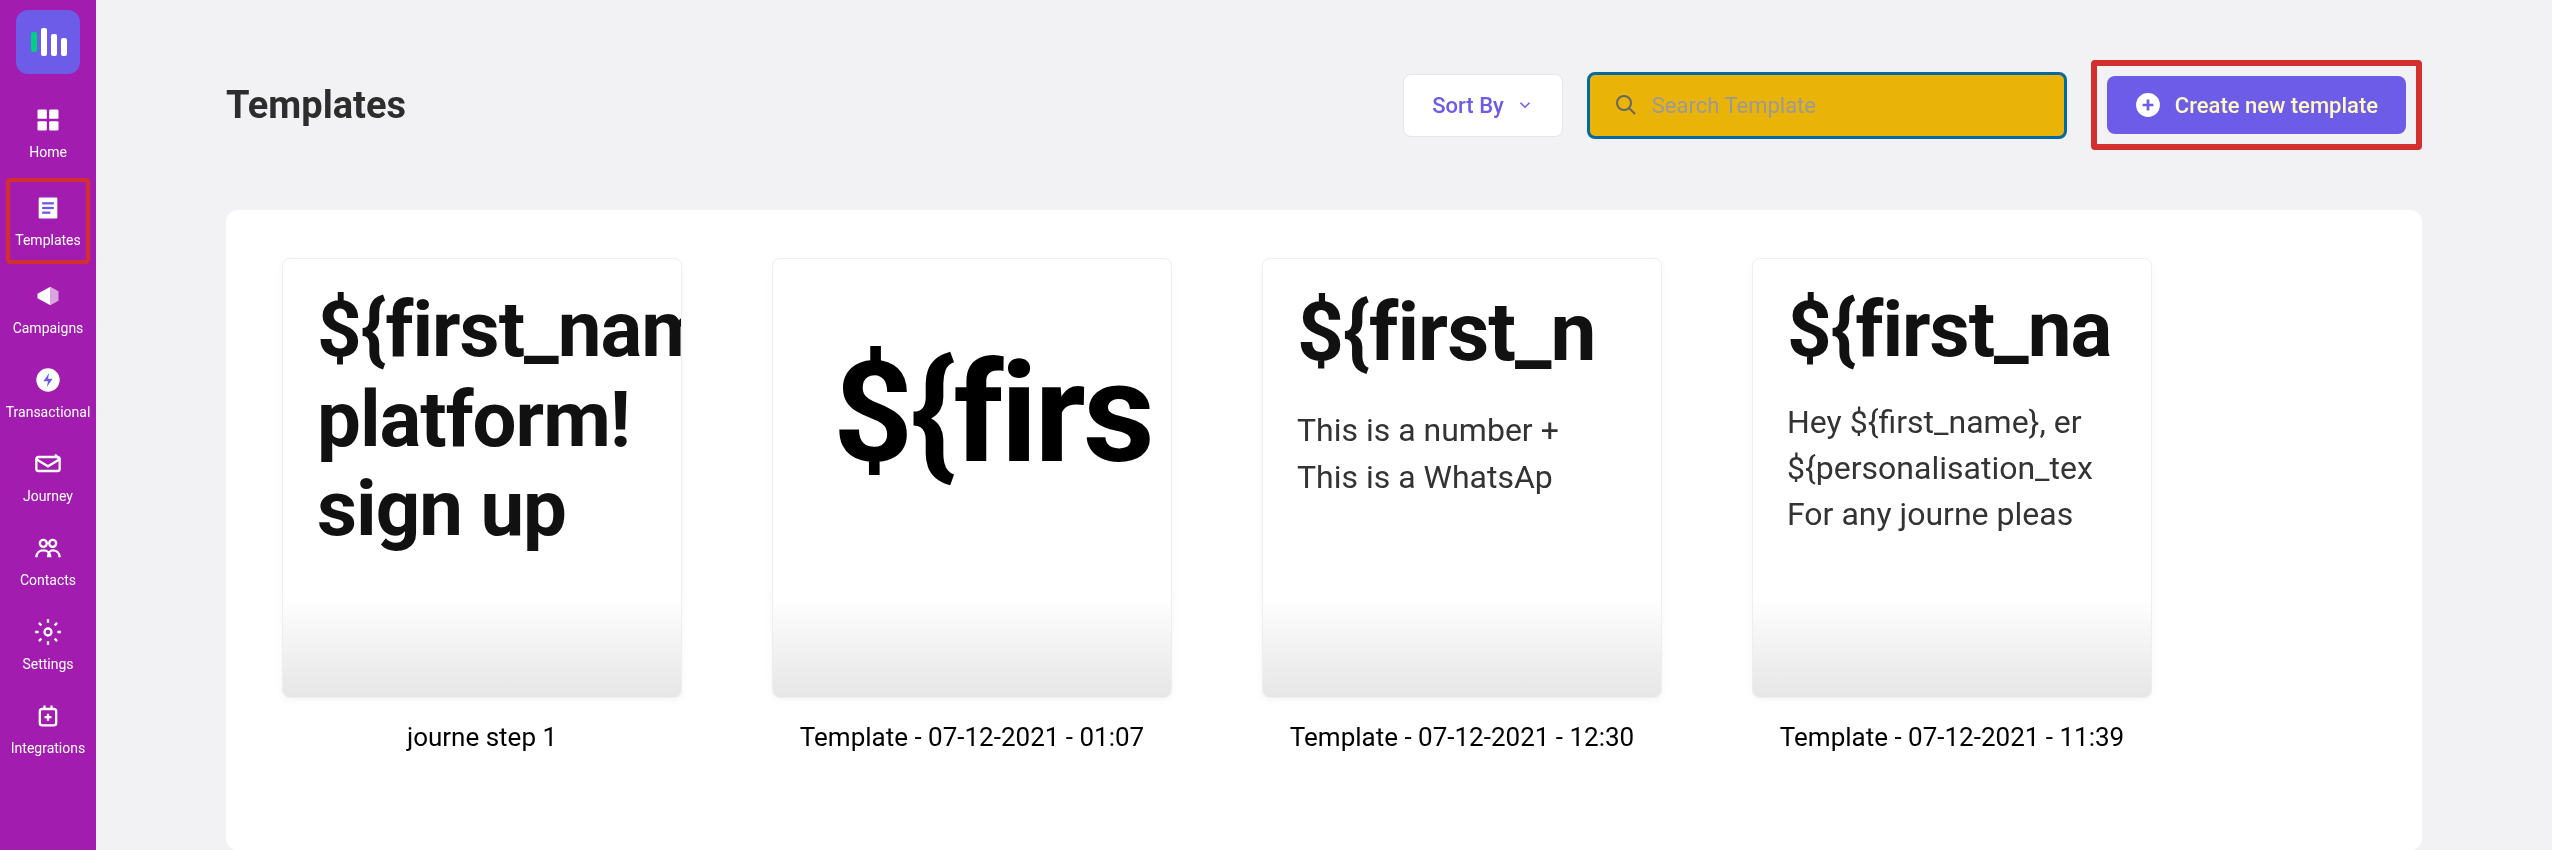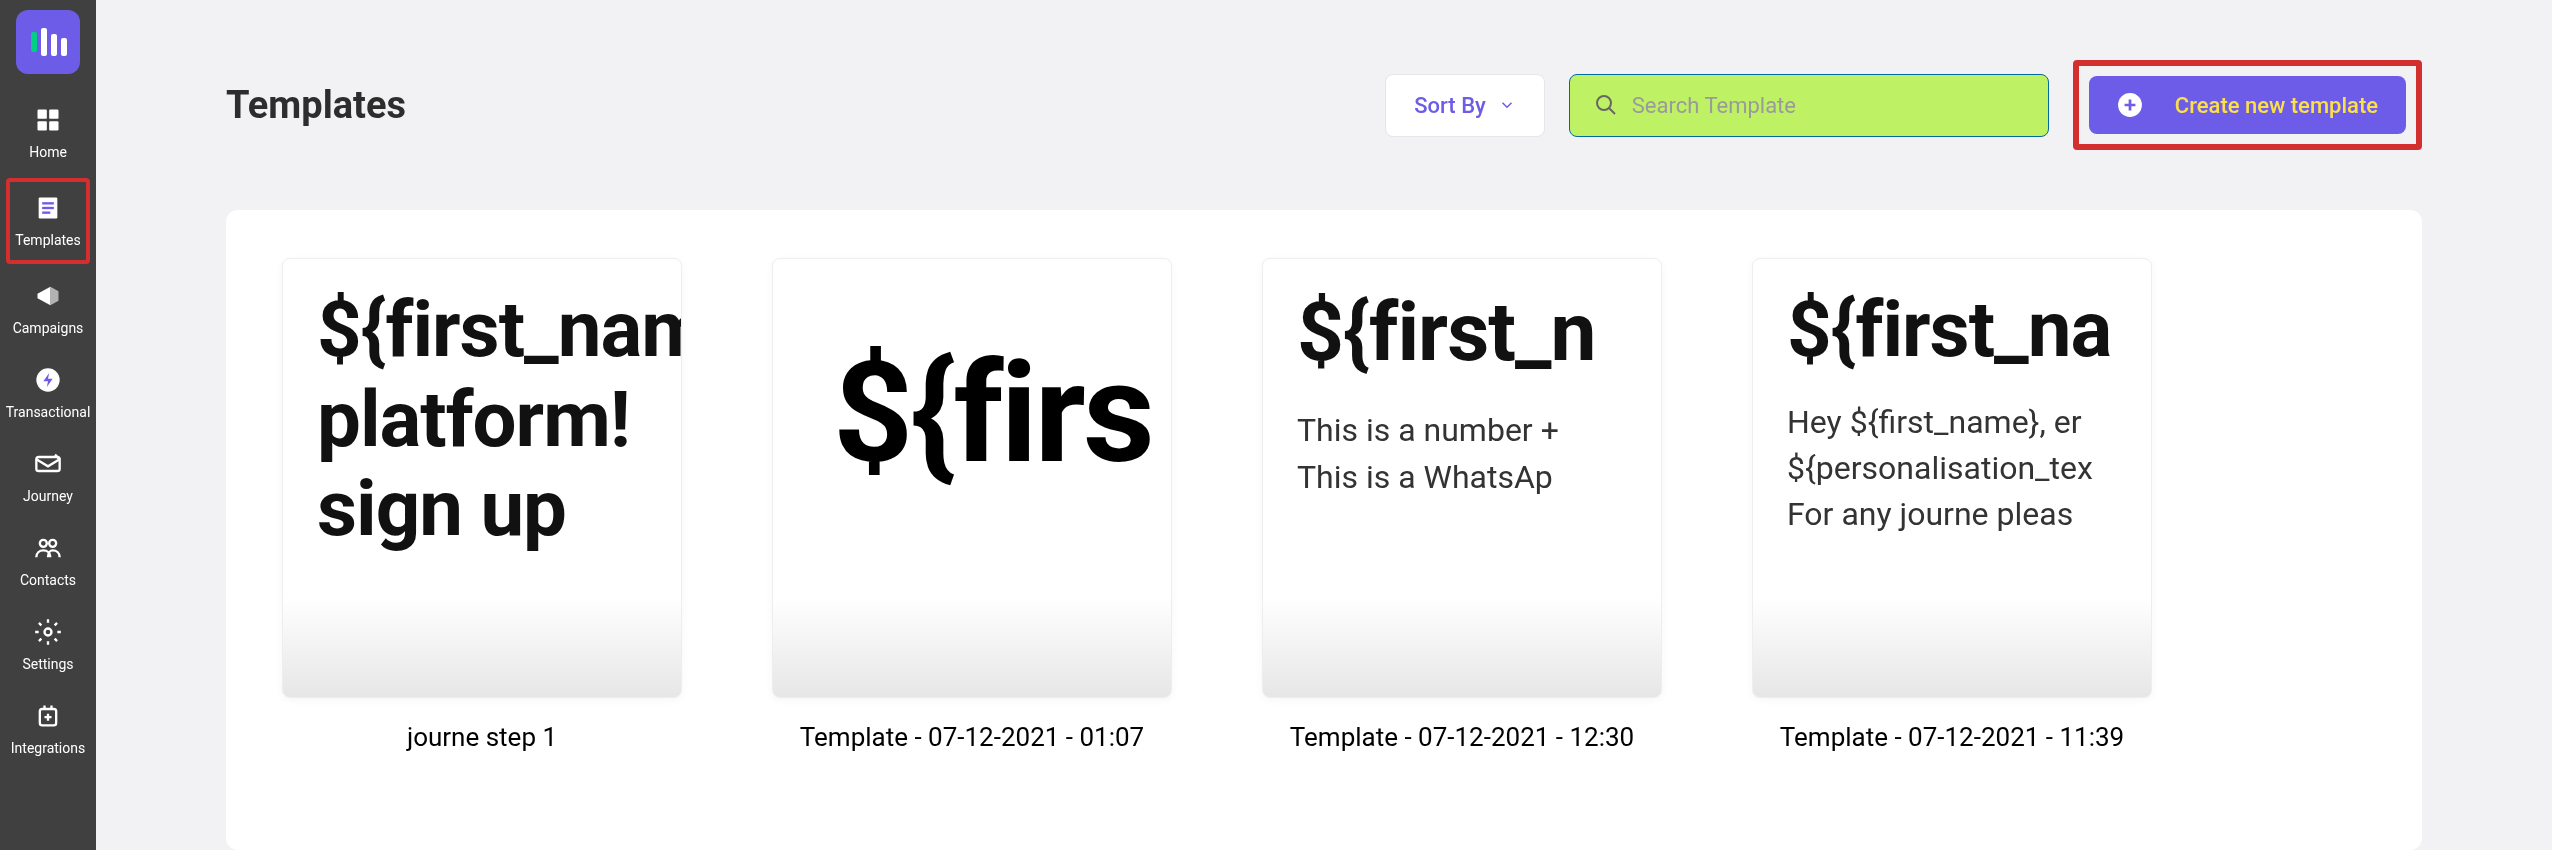--- a/index.html
+++ b/index.html
@@ -11,21 +11,21 @@
     body {
       background: #f2f2f5;
       display: flex;
       width: 2552px;
       height: 850px;
       overflow: hidden;
     }
     
     .sidebar {
       width: 96px;
-      background: #404040;
+      background: #a21caf;
       display: flex;
       flex-direction: column;
       align-items: center;
       padding-top: 0;
       flex-shrink: 0;
     }
     .logo-box {
       width: 64px;
       height: 64px;
       background: #6c5ce7;
@@ -102,22 +102,22 @@
       display: flex;
       align-items: center;
       gap: 12px;
     }
     .sort-btn svg {
       width: 18px;
       height: 18px;
       stroke: #6c5ce7;
     }
     .search-box {
-      background: #bef264;
-      border: 1px solid #0369a1;
+      background: #eab308;
+      border: 3px solid #0369a1;
       border-radius: 8px;
       padding: 18px 24px;
       display: flex;
       align-items: center;
       gap: 14px;
       width: 480px;
     }
     .search-box svg {
       width: 24px;
       height: 24px;
@@ -139,26 +139,26 @@
       border: 6px solid #d32f2f;
       border-radius: 4px;
       padding: 10px;
     }
     .create-btn {
       background: #6c5ce7;
       border: none;
       border-radius: 8px;
       padding: 16px 28px;
       font-size: 22px;
-      color: #fde047;
+      color: #fef9c3;
       font-weight: 500;
       cursor: pointer;
       display: flex;
       align-items: center;
-      gap: 32px;
+      gap: 14px;
     }
     .create-btn svg {
       width: 26px;
       height: 26px;
     }
     
     .templates-panel {
       background: #fff;
       border-radius: 12px;
       padding: 48px 56px;

